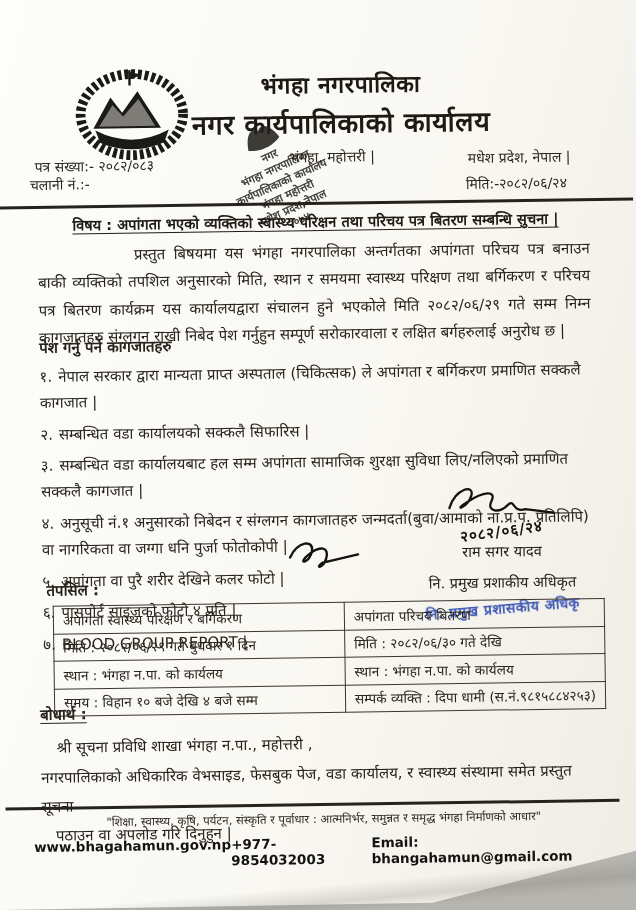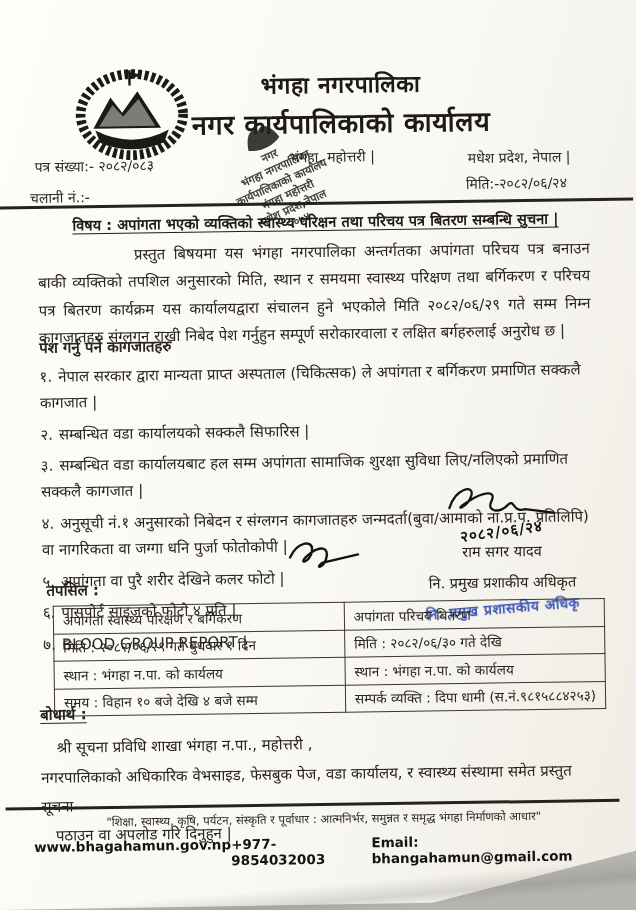--- a/index.html
+++ b/index.html
@@ -22,21 +22,21 @@
   .content{position:absolute;inset:0;transform:rotate(-0.8deg);transform-origin:50% 45%;}
 
   
   .emblem{position:absolute;left:78px;top:62px;width:116px;height:100px;}
   .title{position:absolute;left:120px;width:450px;top:68px;text-align:center;
          font-size:23px;font-weight:bold;letter-spacing:.5px;color:#1d1a14;}
   .office{position:absolute;left:120px;width:450px;top:104px;text-align:center;
           font-size:27px;font-weight:bold;letter-spacing:.5px;color:#1d1a14;}
   .meta{font-size:14px;color:#2b2721;}
   .letter-no{position:absolute;left:38px;top:153px;}
-  .dispatch-no{position:absolute;left:33px;top:184px;}
+  .dispatch-no{position:absolute;left:33px;top:171px;}
   .addr{position:absolute;left:293px;top:147px;}
   .province{position:absolute;right:62px;top:150px;}
   .date{position:absolute;right:66px;top:176px;}
 
   .round-stamp{
     position:absolute;left:202px;top:118px;width:160px;
     transform:rotate(-24deg);text-align:center;color:#2a2823;opacity:.88;
   }
   .round-stamp .st-line{font-weight:bold;font-size:11px;line-height:1.3;white-space:nowrap;}
   .round-stamp svg{display:block;margin:0 auto 1px auto;}

